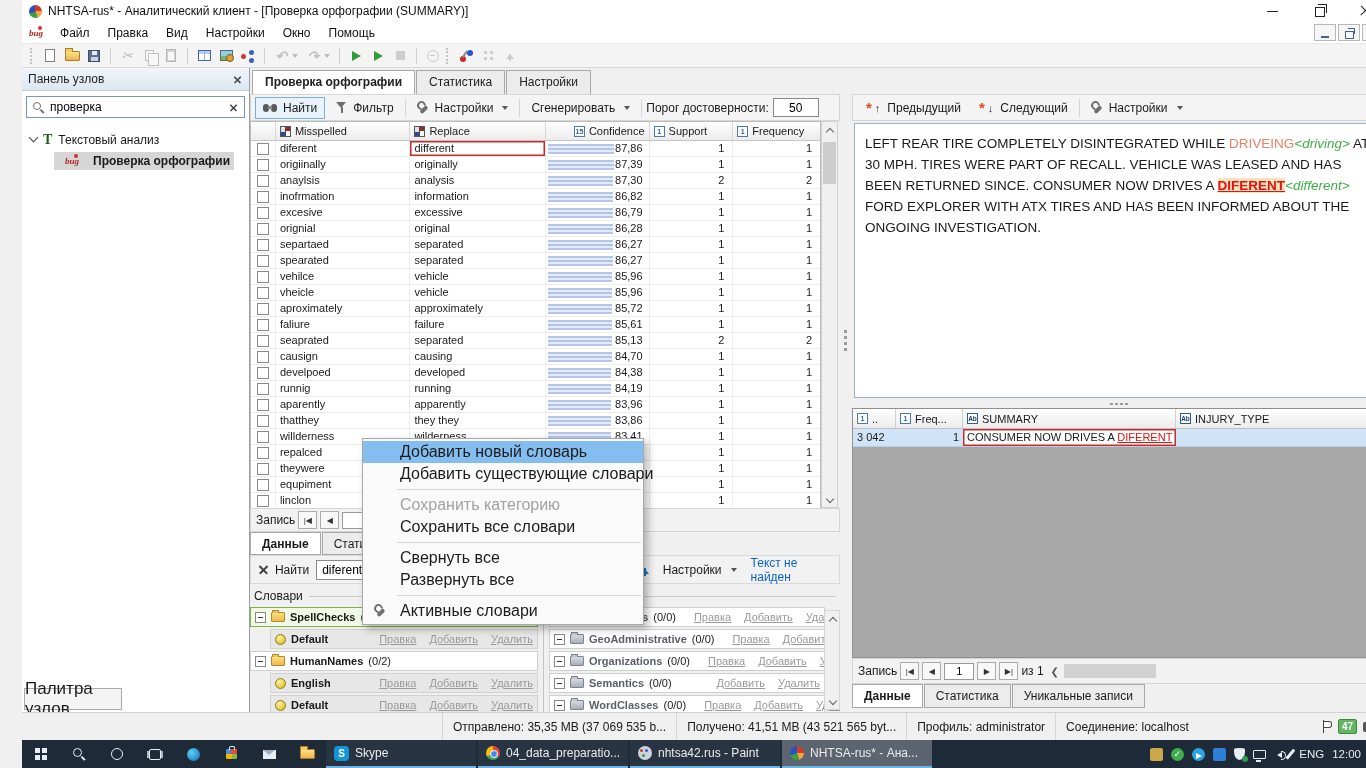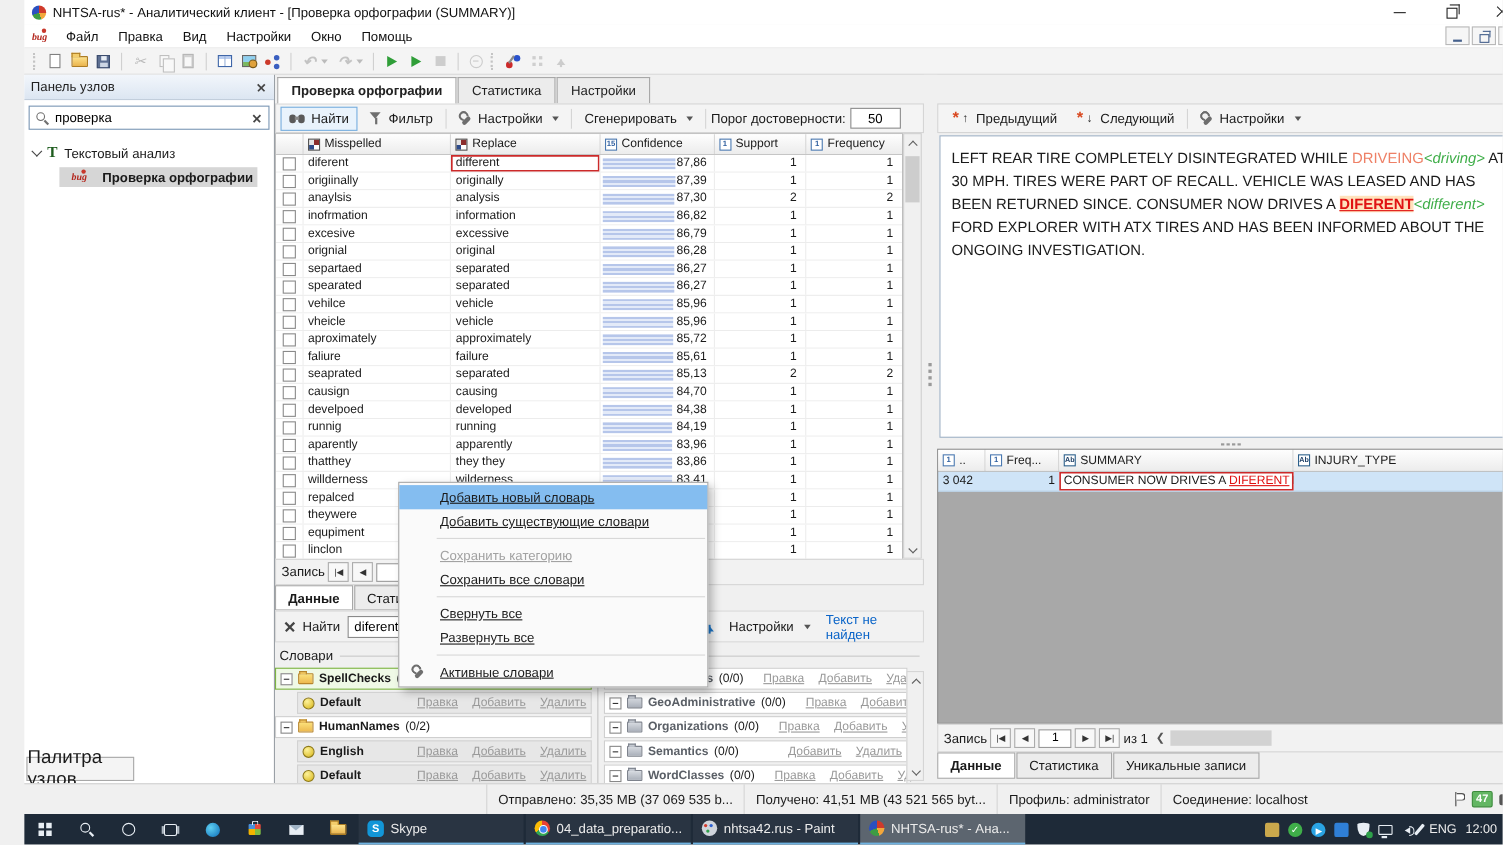--- a/index.html
+++ b/index.html
@@ -134,21 +134,21 @@
   .fsep { width:1px; height:18px; background:#d5d5d5; }
   .thr-input { width:46px; height:19px; border:1px solid #8a8a8a; text-align:center; font-size:12px; font-family:inherit; }
 
   
   .grid { position:absolute; left:0; top:53px; width:571px; background:#fff; border:1px solid #bdbdbd; }
   .ghead { display:flex; height:19px; background:linear-gradient(#fefefe,#ececec); border-bottom:1px solid #c5c5c5; }
   .gh { display:flex; align-items:center; padding:0 4px; font-size:11px; border-right:1px solid #d8d8d8; overflow:hidden; white-space:nowrap; }
   .grow { display:flex; height:16px; border-bottom:1px solid #ececec; background:#fff; }
   .gc { border-right:1px solid #ededed; padding:1px 4px; font-size:11px; overflow:hidden; white-space:nowrap; }
   .w-cb{ width:25px; display:flex; align-items:center; justify-content:center; padding:0;}
-  .w-m{ width:135px;} .w-r{ width:136px; position:relative;} .w-c{ width:104px; position:relative; padding:0;}
+  .w-m{ width:135px;} .w-r{ width:136px; position:relative;} .w-c{ width:104px; position:relative; padding:0;justify-content:flex-end;}
   .w-s{ width:84px; text-align:right; padding-right:8px;} .w-f{ width:87px; text-align:right; padding-right:8px; border-right:none;}
   .gc.focused { box-shadow:inset 0 0 0 1.5px #cc2a2a; }
   .bar { position:absolute; left:2px; top:2.5px; height:10px; background:repeating-linear-gradient(180deg,#b6c6ea 0 2px,#e3eaf8 2px 4px); }
   .cv { position:absolute; right:6px; top:1px; }
   .vscroll { position:absolute; left:571px; top:53px; width:17px; height:387px; background:#f0f0f0; border:1px solid #d0d0d0; }
   .sbtn { position:absolute; left:0; width:15px; height:15px; display:flex; align-items:center; justify-content:center; color:#606060; font-size:8px; }
   .sthumb { position:absolute; left:1px; top:20px; width:13px; height:42px; background:#cdcdcd; }
   .schev { width:6px; height:6px; border-right:1.5px solid #606060; border-bottom:1.5px solid #606060; display:inline-block; }
   .schev.up{ transform:rotate(-135deg); position:relative; top:2px;} .schev.down{ transform:rotate(45deg); position:relative; top:-1px;}
 
@@ -201,21 +201,21 @@
   .rgc.num { text-align:right; }
   .rgc.sum { background:#fff; box-shadow:inset 0 0 0 1.5px #cc2a2a; }
   .rgc.sum .w-cur { color:#e01212; text-decoration:underline; }
   .rnav { position:absolute; left:0; top:590px; width:536px; height:26px; background:#f2f2f2; border:1px solid #d5d5d5; display:flex; align-items:center; gap:3px; padding:0 5px; font-size:12px; }
   .hthumb { width:92px; height:14px; background:#d2d2d2; margin-left:2px; }
   .rscroll-end { margin-left:auto; color:#555; font-size:10px; }
   .rtabs { position:absolute; left:0; top:616px; display:flex; }
 
   
   .ctx { position:absolute; left:340px; top:438px; width:282px; background:#fafafa; border:1px solid #a8a8a8; box-shadow:4px 4px 8px rgba(0,0,0,.28); z-index:60; padding:2px 0; }
-  .ctx-item { position:relative; height:22px; line-height:22px; padding-left:37px; font-size:12px; color:#1c1c1c; white-space:nowrap;text-decoration:underline; }
+  .ctx-item { position:relative; height:22px; line-height:22px; padding-left:37px; font-size:16px; color:#1c1c1c; white-space:nowrap; }
   .ctx-item.highlight { background:#84bdf0; }
   .ctx-item.disabled { color:#a2a2a2; }
   .ctx-item.sep { height:1px; line-height:1px; background:#d8d8d8; margin:4px 2px 4px 34px; padding:0; }
   .ctx-item.wrench .i-wrench { position:absolute; left:11px; top:5px; }
 
   
   .statusbar { position:absolute; left:0; top:712px; width:1366px; height:28px; background:#f0f0f0; border-top:1px solid #d0d0d0; display:flex; align-items:center; font-size:12px; }
   .st-seg { height:100%; display:flex; align-items:center; padding:0 10px; border-left:1px solid #d5d5d5; white-space:nowrap; overflow:hidden; }
   .st-spacer { width:420px; }
   .st-icons { margin-left:auto; display:flex; align-items:center; gap:5px; padding-right:10px; }

